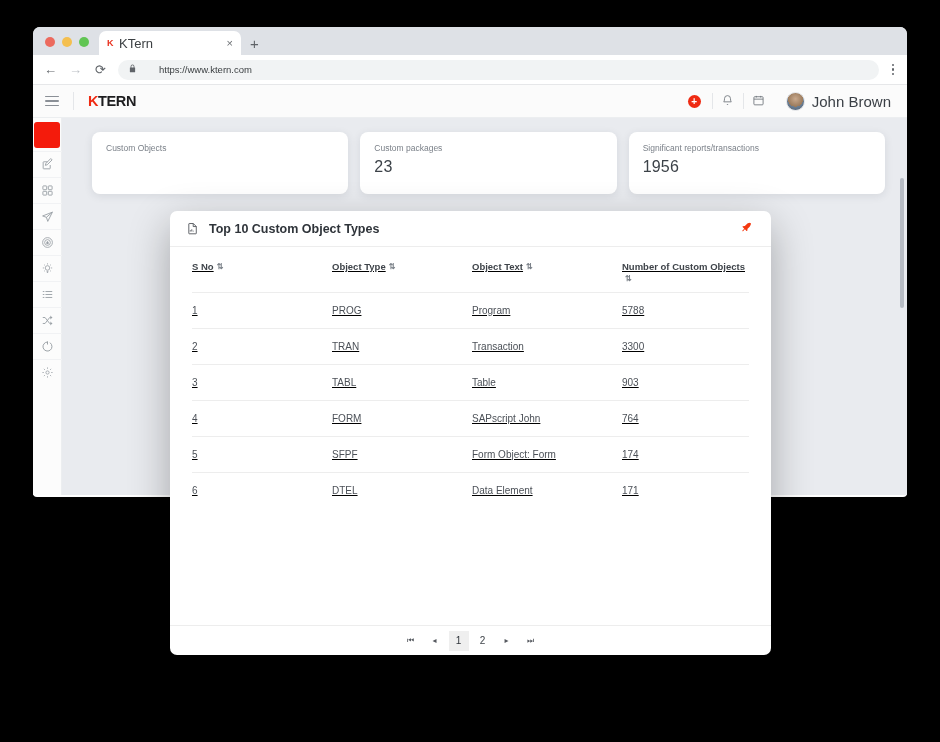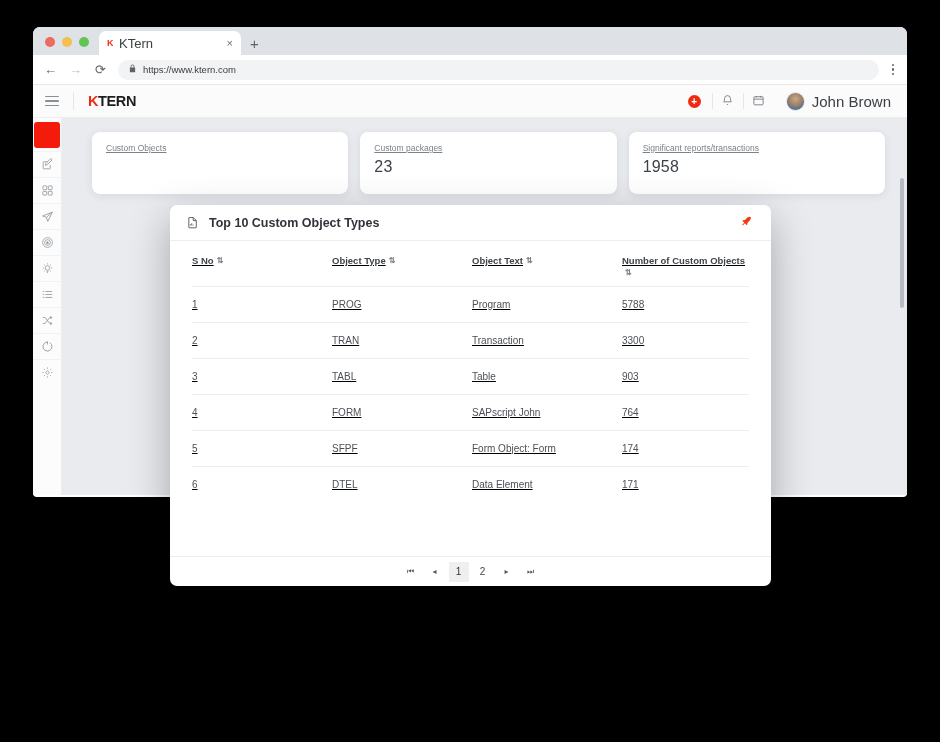--- a/index.html
+++ b/index.html
@@ -43,21 +43,21 @@
 
   .urlbar {
     height: 30px; background: #ffffff;
     display: flex; align-items: center; gap: 10px;
     padding: 0 10px; border-bottom: 1px solid #e6e7e9;
   }
   .navbtn { font-size: 13px; color: #5f6368; width: 15px; text-align: center; line-height:1; }
   .navbtn.dis { color: #bdc1c6; }
   .omnibox {
     flex: 1; height: 20px; background: #f1f3f4; border-radius: 10px;
-    display: flex; align-items: center; gap: 6px; padding: 0 10px;
+    display: flex; align-items: center; gap: 22px; padding: 0 10px;
     font-size: 9.5px; color: #3c4043;
   }
   .lock { font-size: 8px; color: #5f6368; }
   .kebab { display:flex; flex-direction:column; gap:2px; padding: 0 3px; }
   .kebab i { width:2.5px; height:2.5px; border-radius:50%; background:#5f6368; display:block;}
 
   
   .viewport { position: relative; height: 410px; background:#e9ebef; overflow:hidden; }
   .appbar {
     height: 33px; background: #fbfbfb;
@@ -100,32 +100,32 @@
   .side-item svg { width: 13px; height: 13px; display:block; }
 
   
   .content { position:absolute; left: 29px; right: 0; top: 33px; bottom: 0; overflow:hidden; }
   .cards { display:flex; gap: 12px; padding: 14px 22px 0 30px; }
   .card {
     flex: 1; background:#fff; border-radius: 8px; height: 62px;
     padding: 11px 14px 0 14px;
     box-shadow: 0 2px 8px rgba(40,50,70,0.10);
   }
-  .card-label { font-size: 8.5px; color: #7b8189; margin-bottom: 5px; text-decoration: underline; }
+  .card-label { font-size: 8.5px; color: #7b8189; margin-bottom: 5px; }
   .card-value { font-size: 16px; color: #3c4248; font-weight: 400; letter-spacing:.2px;}
 
   .vscroll {
     position:absolute; right: 3px; top: 60px; width: 4px; height: 130px;
     background:#b7bcc4; border-radius: 3px;
   }
 
   
   .modal {
-    position: absolute; left: 170px; top: 205px;
-    width: 601px; height: 381px;
+    position: absolute; left: 170px; top: 211px;
+    width: 601px; height: 444px;
     background: #ffffff; border-radius: 7px;
     box-shadow: 0 14px 42px rgba(0,0,0,0.30);
     z-index: 40; overflow: hidden;
   }
   .modal-head {
     height: 36px; display:flex; align-items:center; padding: 0 16px;
     border-bottom: 1px solid #ededed; gap: 10px;
   }
   .doc-icon { color:#4a4f55; display:flex; }
   .doc-icon svg { width: 13px; height: 15px; }
@@ -326,21 +326,21 @@
         <div class="cards">
           <div class="card">
             <div class="card-label">Custom Objects</div>
           </div>
           <div class="card">
             <div class="card-label">Custom packages</div>
             <div class="card-value">23</div>
           </div>
           <div class="card">
             <div class="card-label">Significant reports/transactions</div>
-            <div class="card-value">1958</div>
+            <div class="card-value">1956</div>
           </div>
         </div>
         <div class="vscroll"></div>
       </div>
 
     </div>
   </div>
 
   <div class="modal">
     <div class="modal-head">

